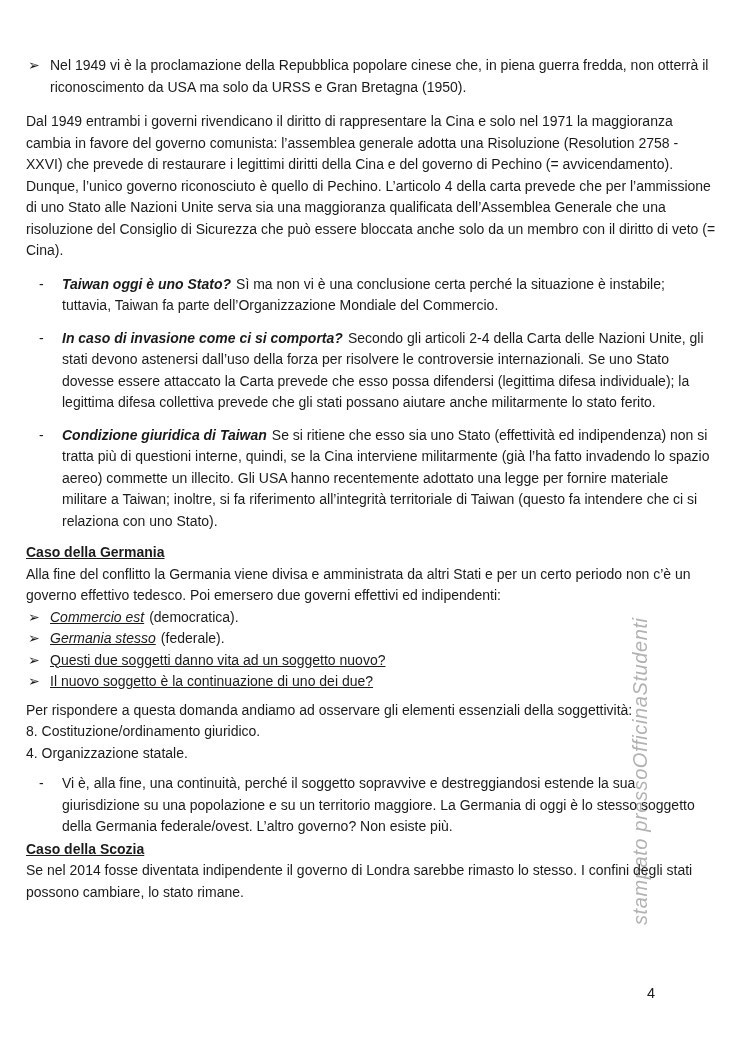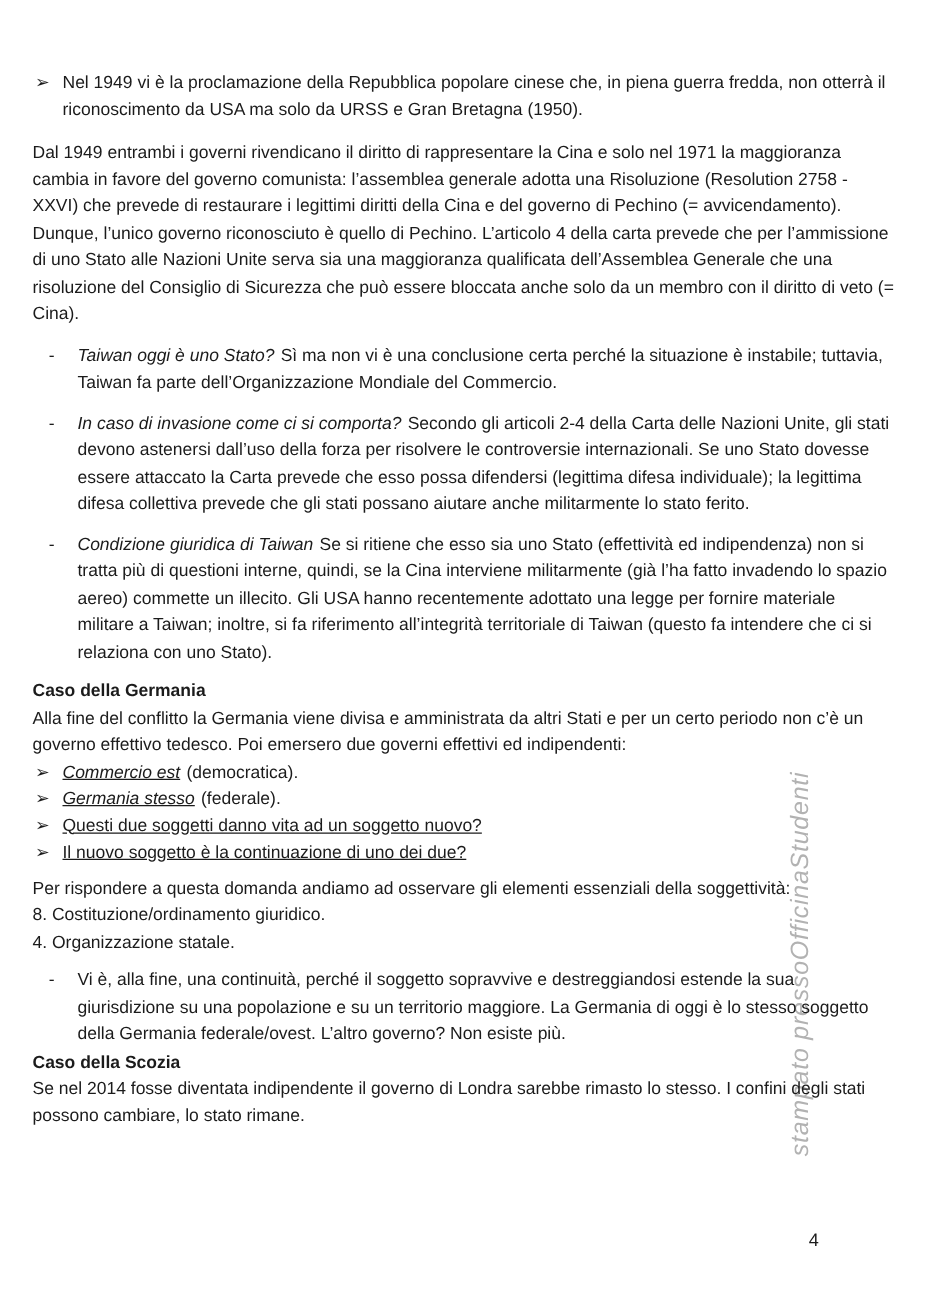--- a/index.html
+++ b/index.html
@@ -29,25 +29,26 @@
     font-style: italic;
     color: #b2b2b2;
     letter-spacing: 0.6px;
     z-index: 1;
     white-space: nowrap;
   }
   .arrow-item { position: relative; padding-left: 24px; }
   .arrow-item .bullet { position: absolute; left: 2px; top: 0; }
   .qa-item { position: relative; padding-left: 36px; margin-top: 11px; }
   .qa-item .bullet { position: absolute; left: 13px; top: 0; }
-  .qa-lead { font-weight: normal; font-style: italic; margin-right: 5px; margin-top: 20px; }
+  .qa-lead { font-weight: bold; font-style: italic; margin-right: 5px; margin-top: 20px; }
   .para { margin-top: 11px; }
   .tight { margin-top: 0; }
   .heading {
     font-weight: bold;
+    text-decoration: underline;
     margin-top: 10px;
   }
   .gov-name { font-style: italic; text-decoration: underline; margin-right: 5px; }
   .question { text-decoration: underline; }
   .mt-sm { margin-top: 7px; }
   .page-number {
     position: absolute;
     left: 647px; top: 983px;
     font-size: 14.5px;
     z-index: 2;

